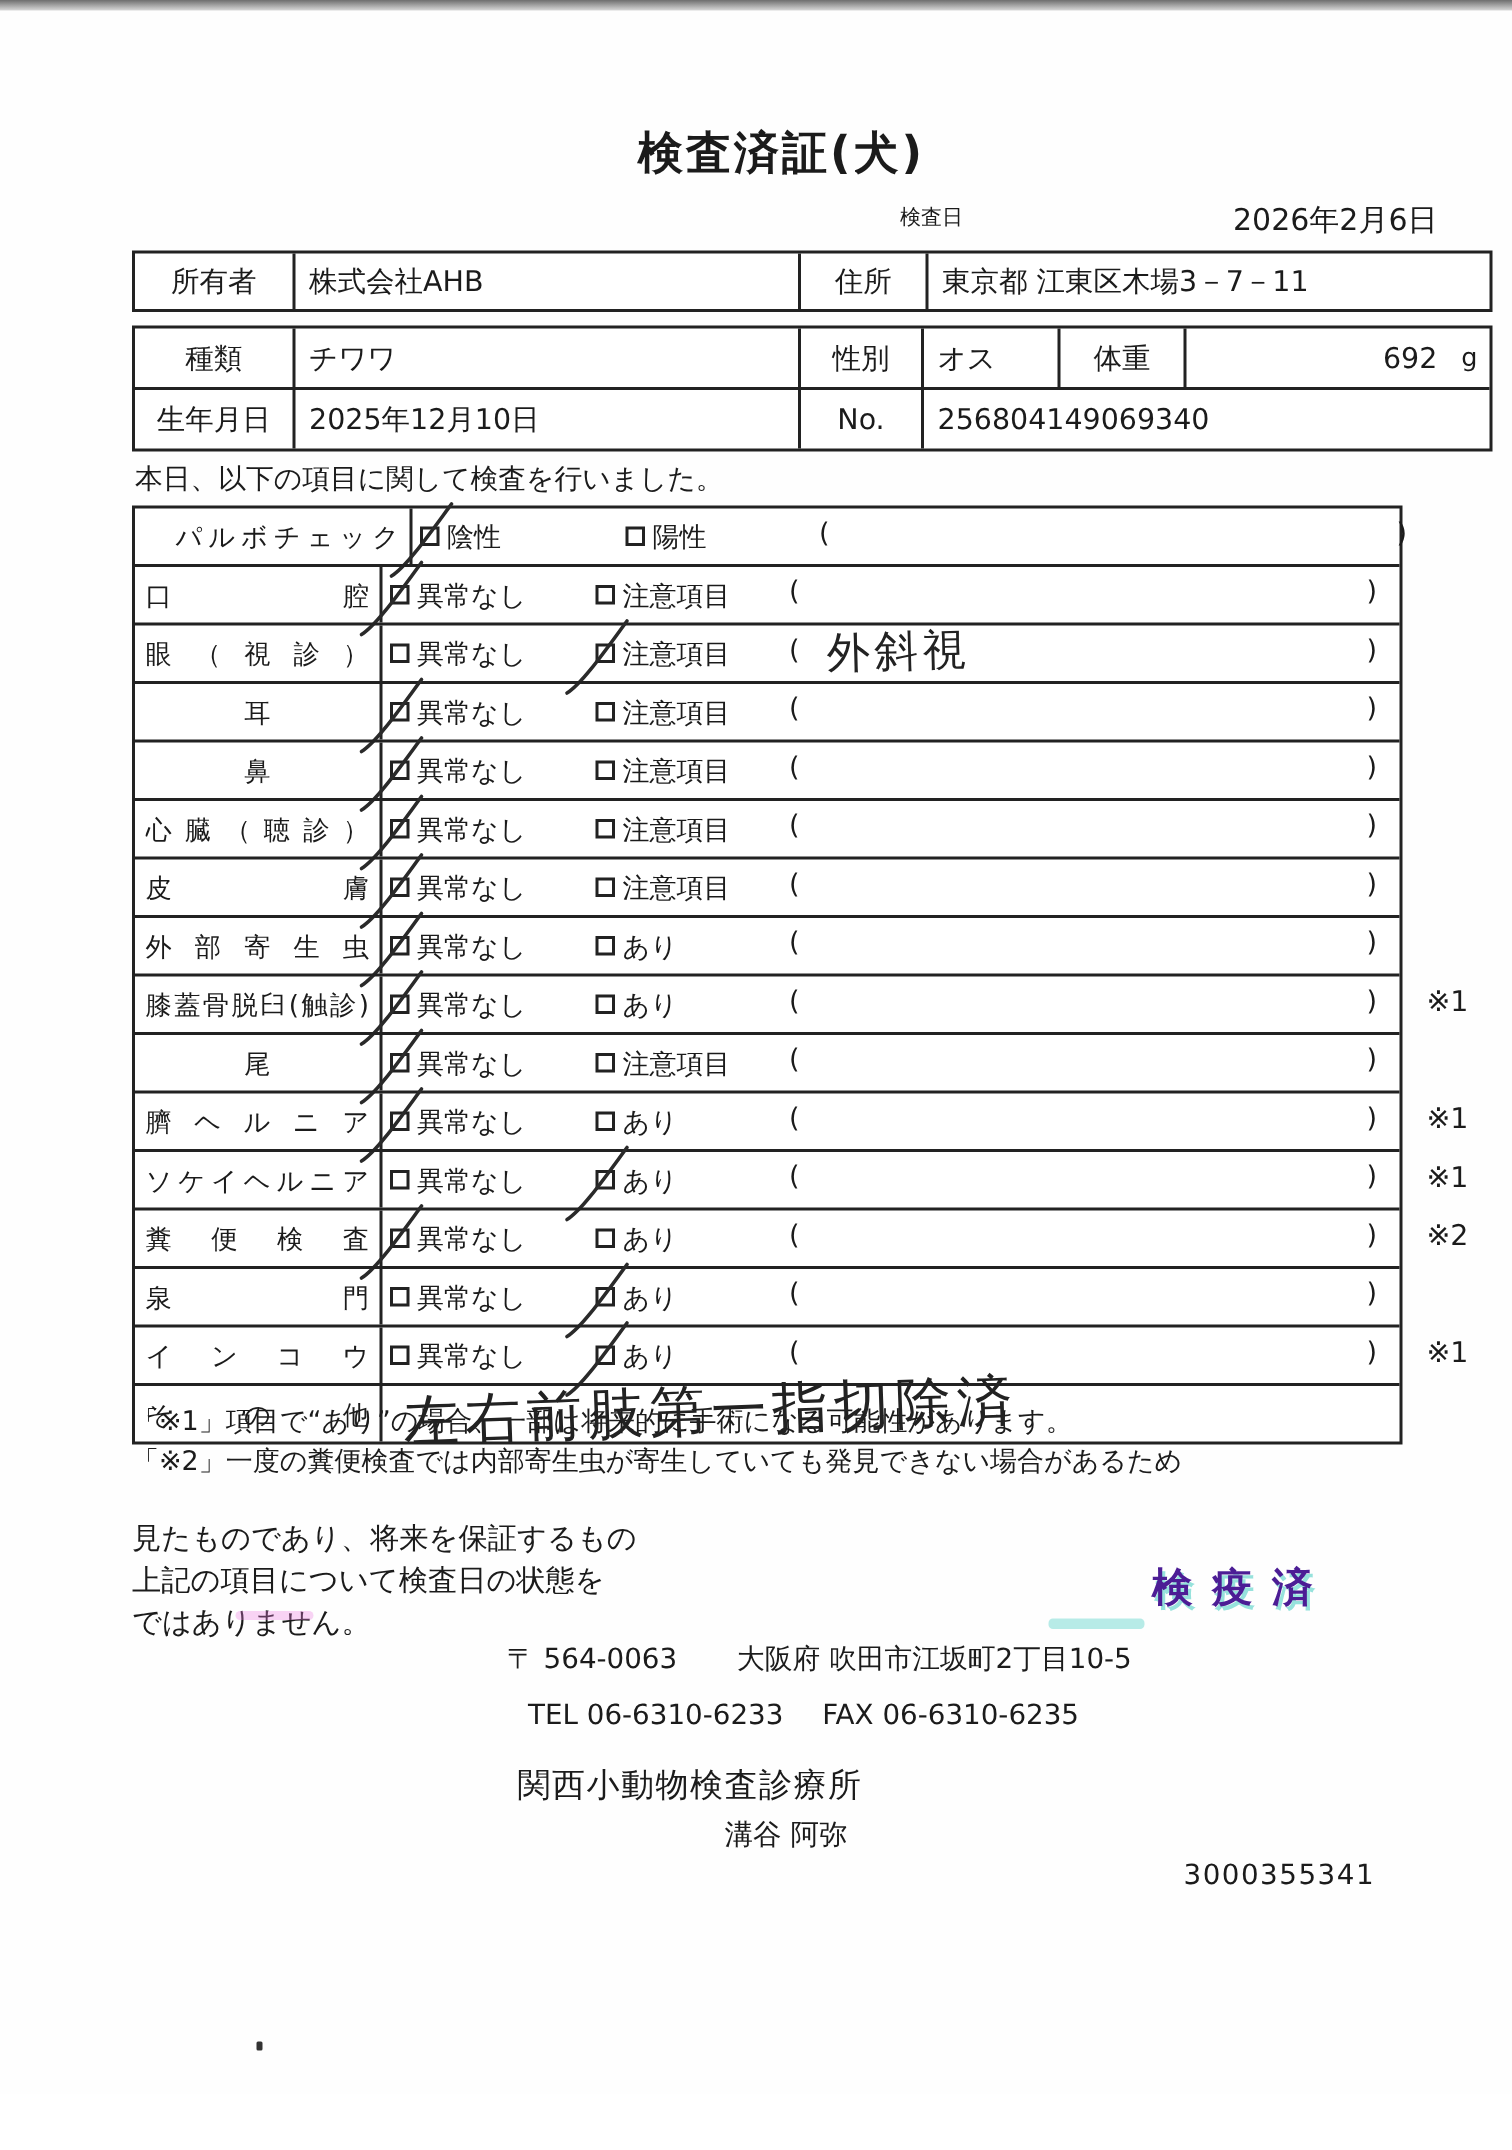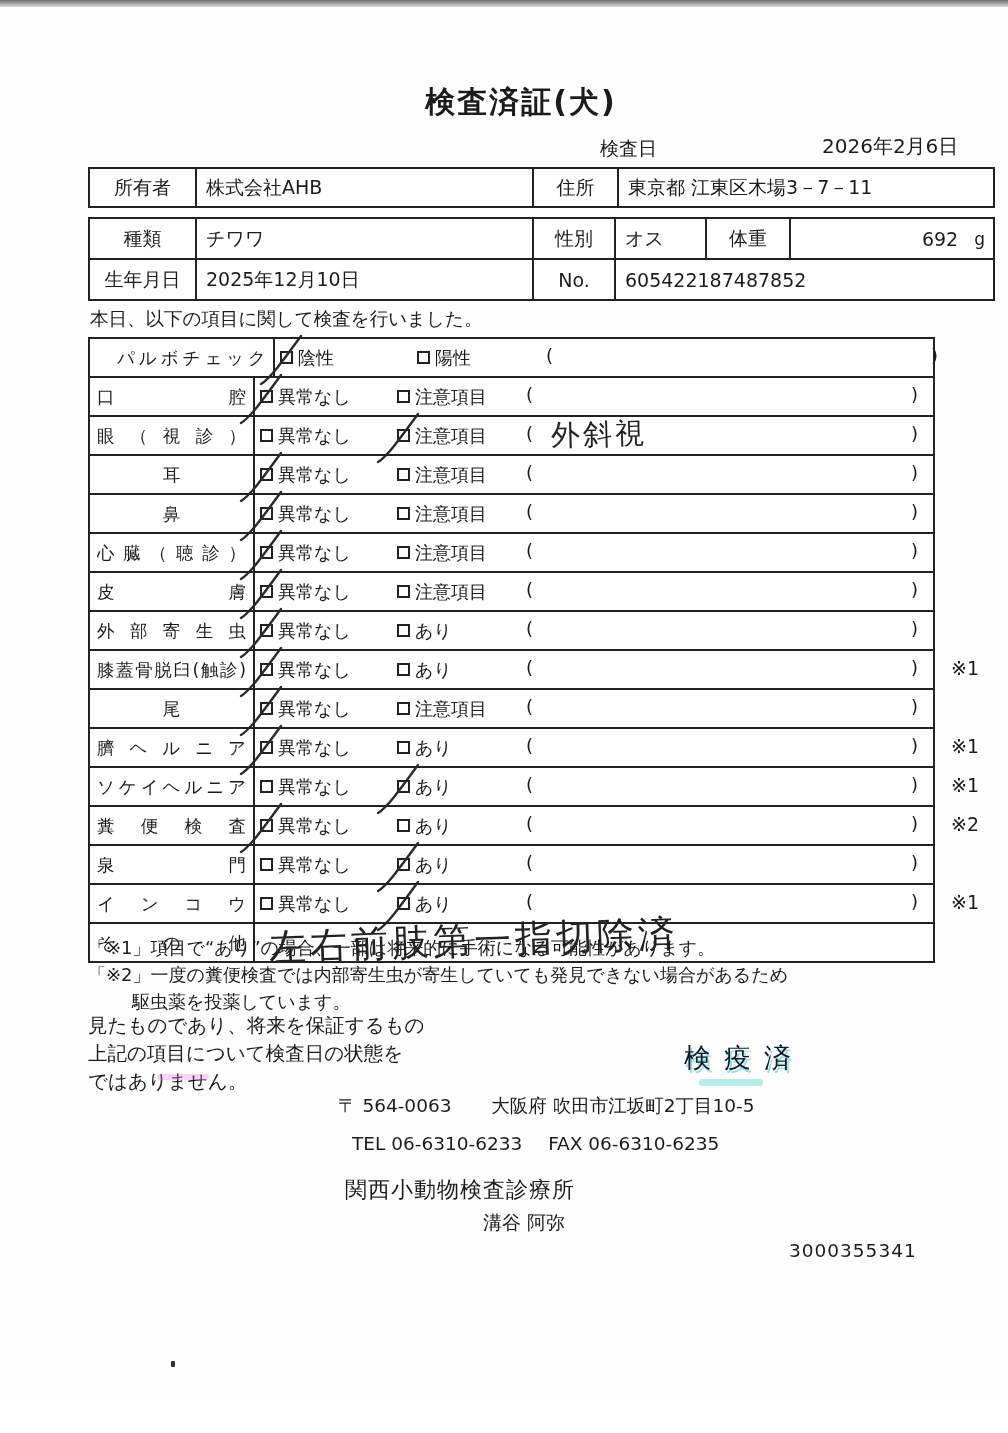--- a/index.html
+++ b/index.html
@@ -8,21 +8,21 @@
   .abs{position:absolute;}
 
   
   .edge-top{left:0;top:0;width:1008px;height:7px;background:linear-gradient(180deg,#6e6e6e,#d8d8d8);}
   .edge-bottom{left:0;top:1414px;width:1008px;height:8px;background:linear-gradient(180deg,#d4d4d4,#efefef);}
   .speck{left:171px;top:1361px;width:4px;height:6px;background:#333;border-radius:1px;}
   .smear-cyan{left:699px;top:1079px;width:64px;height:7px;background:rgba(85,210,200,.42);border-radius:3px;}
   .smear-pink{left:157px;top:1074px;width:52px;height:6px;background:rgba(235,120,225,.32);border-radius:3px;}
 
   .title{left:0;right:0;top:82px;text-align:center;padding-left:34px;font-size:30px;font-weight:bold;letter-spacing:2px;}
-  .insp-label{left:600px;top:136px;font-size:19px;}
+  .insp-label{left:600px;top:136px;font-size:14px;}
   .insp-date{left:822px;top:133px;font-size:20px;}
 
   
   .tbl{box-sizing:border-box;border:2.5px solid #222;background:#fff;}
   .grid{display:grid;}
   .cell{display:flex;align-items:center;padding:0 9px;font-size:19px;box-sizing:border-box;border-left:2px solid #222;overflow:visible;white-space:nowrap;}
   .cell:first-child{border-left:none;}
   .cell.lab{justify-content:center;padding:0 4px;}
   .owner-tbl{left:88px;top:167px;width:907px;}
   .owner-tbl .grid{grid-template-columns:105px 337px 85px 380px;height:37px;}
@@ -50,21 +50,21 @@
   .paren-open{position:absolute;left:271px;top:6px;}
   .paren-close{position:absolute;left:656px;top:6px;}
   .marker{position:absolute;right:-46px;top:6px;font-size:19px;white-space:nowrap;}
   .note{color:#222;}
   .note.inline{position:absolute;left:296px;top:-2px;font-size:29px;letter-spacing:3px;transform:rotate(-1.5deg);white-space:nowrap;z-index:2;}
   .note.big{position:absolute;left:14px;top:-8px;font-size:37px;letter-spacing:4px;transform:rotate(-2deg);white-space:nowrap;z-index:2;}
 
   .footnotes{left:88px;top:934px;font-size:18px;line-height:27px;}
   .fn-indent{padding-left:44px;}
   .disclaimer{left:88px;top:1012px;font-size:19.5px;line-height:28px;}
-  .stamp{left:684px;top:1040px;font-size:27px;font-weight:400;letter-spacing:13px;color:#0f172a;
+  .stamp{left:768px;top:1040px;font-size:27px;font-weight:700;letter-spacing:13px;color:#4c1d95;
          text-shadow:2px 3px 0 rgba(64,202,192,.55);}
   .postal-line{left:338px;top:1093px;font-size:18.5px;}
   .postal-line .gap{margin-left:34px;}
   .tel-line{left:352px;top:1133px;font-size:18.5px;}
   .tel-line .gap{margin-left:20px;}
   .clinic-name{left:345px;top:1175px;font-size:22px;letter-spacing:1px;}
   .vet-name{left:483px;top:1210px;font-size:19px;}
   .doc-number{left:789px;top:1240px;font-size:18.5px;letter-spacing:1px;}
 </style>
 </head>
@@ -99,21 +99,21 @@
       <div class="cell lab">体重</div>
       <div class="cell num">
         <span>692</span>
         <span class="unit">g</span>
       </div>
     </div>
     <div class="grid row2">
       <div class="cell lab">生年月日</div>
       <div class="cell">2025年12月10日</div>
       <div class="cell lab">No.</div>
-      <div class="cell">605422187487852</div>
+      <div class="cell">256804149069340</div>
     </div>
   </div>
 
   <div class="abs statement">本日、以下の項目に関して検査を行いました。</div>
 
   <div class="abs chk-tbl">
       <div class="chk-row">
       <div class="chk-label">
         <span class="chk-label-text">パルボチェック</span>
       </div>
@@ -467,21 +467,20 @@
         <span class="note big">左右前肢第一指切除済</span>
 
       </div>
 
     </div>
     </div>
 
   <div class="abs footnotes">
     <div>「※1」項目で“あり”の場合、一部は将来的に手術になる可能性があります。</div>
     <div>「※2」一度の糞便検査では内部寄生虫が寄生していても発見できない場合があるため</div>
-    <div class="fn-indent">駆虫薬を投薬しています。</div>
   </div>
 
   <div class="abs disclaimer">
     <div>見たものであり、将来を保証するもの</div>
     <div>上記の項目について検査日の状態を</div>
     <div>ではありません。</div>
   </div>
   <div class="abs smear-pink"></div>
 
   <div class="abs stamp">検疫済</div>

